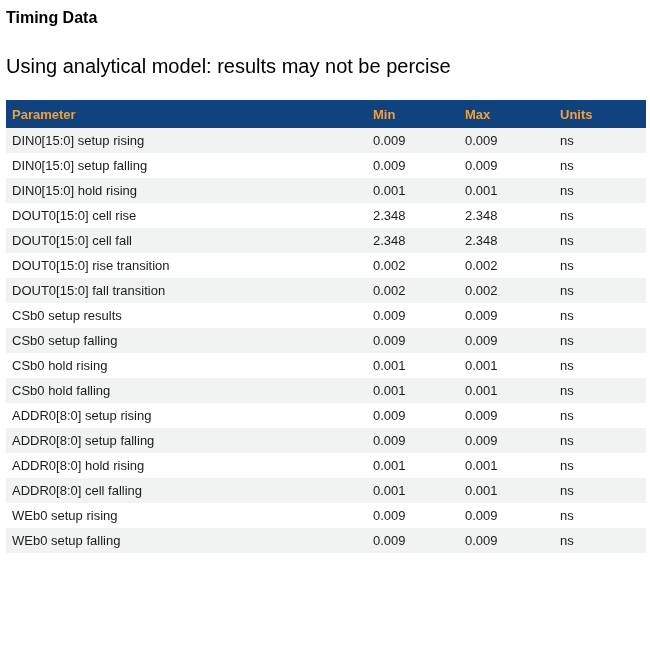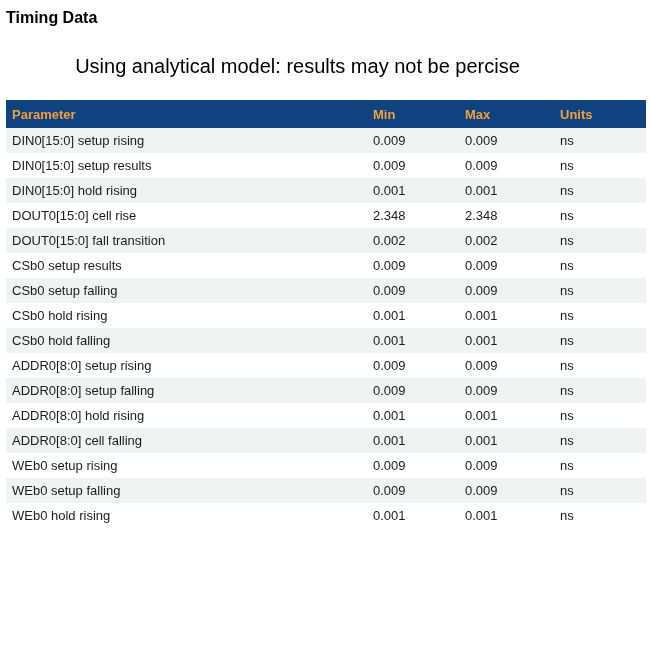--- a/index.html
+++ b/index.html
@@ -29,21 +29,20 @@
     color: #000000;
     margin: 0;
     line-height: 1.2;
   }
   .page-subtitle {
     font-size: 20px;
     font-weight: normal;
     color: #000000;
     margin: 27px 0 0 0;
     line-height: 1.2;
-    text-align: center;
   }
   table.timing-table {
     border-collapse: collapse;
     table-layout: fixed;
     width: 640px;
     margin-top: 22px;
     font-size: 13px;
   }
   table.timing-table col.col-parameter { width: 361px; }
   table.timing-table col.col-min { width: 92px; }
@@ -99,42 +98,54 @@
     </thead>
     <tbody>
   <tr>
     <td>DIN0[15:0] setup rising</td>
     <td>0.009</td>
     <td>0.009</td>
     <td>ns</td>
   </tr>
 
   <tr>
-    <td>DIN0[15:0] setup results</td>
+    <td>DIN0[15:0] setup falling</td>
     <td>0.009</td>
     <td>0.009</td>
     <td>ns</td>
   </tr>
 
   <tr>
     <td>DIN0[15:0] hold rising</td>
     <td>0.001</td>
     <td>0.001</td>
     <td>ns</td>
   </tr>
 
 
   <tr>
     <td>DOUT0[15:0] cell rise</td>
     <td>2.348</td>
     <td>2.348</td>
     <td>ns</td>
   </tr>
 
-
+  <tr>
+    <td>DOUT0[15:0] cell fall</td>
+    <td>2.348</td>
+    <td>2.348</td>
+    <td>ns</td>
+  </tr>
+
+  <tr>
+    <td>DOUT0[15:0] rise transition</td>
+    <td>0.002</td>
+    <td>0.002</td>
+    <td>ns</td>
+  </tr>
 
   <tr>
     <td>DOUT0[15:0] fall transition</td>
     <td>0.002</td>
     <td>0.002</td>
     <td>ns</td>
   </tr>
 
   <tr>
     <td>CSb0 setup results</td>
@@ -199,23 +210,17 @@
     <td>ns</td>
   </tr>
 
   <tr>
     <td>WEb0 setup falling</td>
     <td>0.009</td>
     <td>0.009</td>
     <td>ns</td>
   </tr>
 
-  <tr>
-    <td>WEb0 hold rising</td>
-    <td>0.001</td>
-    <td>0.001</td>
-    <td>ns</td>
-  </tr>
 
 </tbody>
   </table>
 
 </div>
 
 </body></html>

